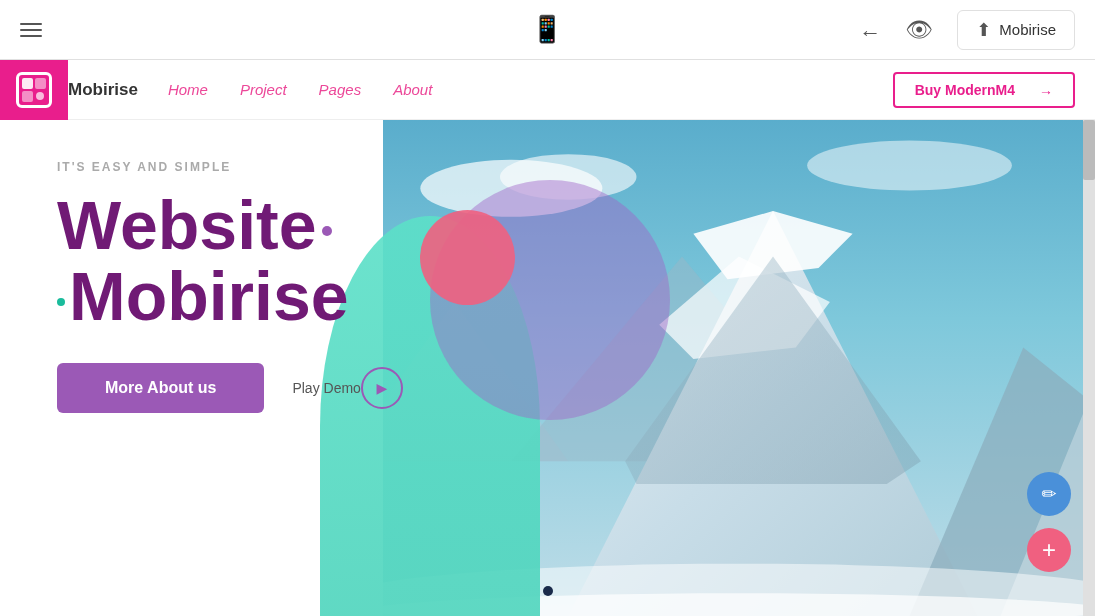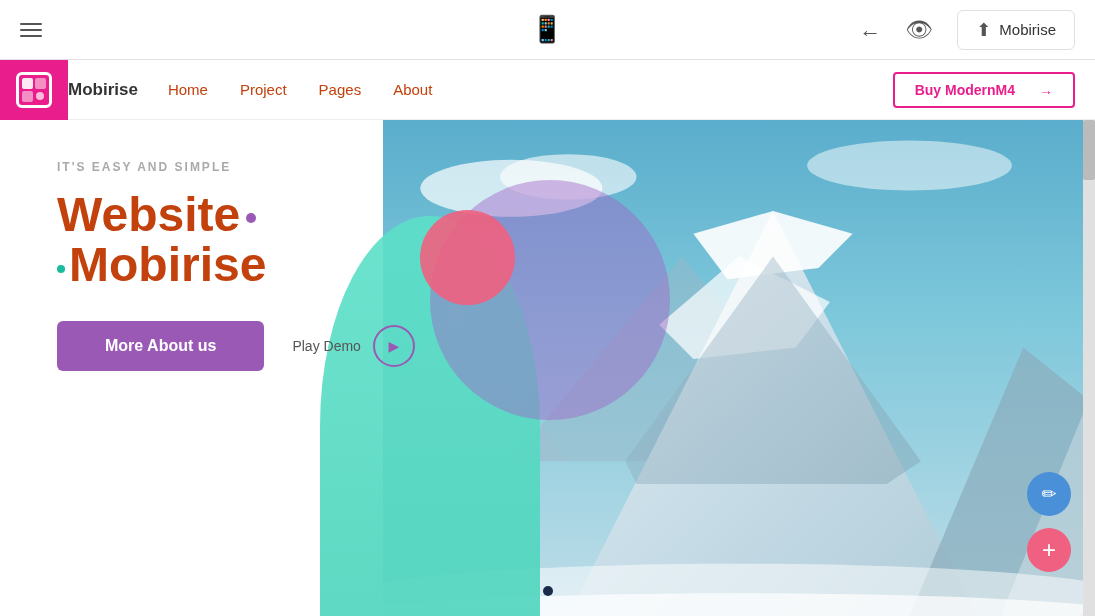--- a/index.html
+++ b/index.html
@@ -57,21 +57,21 @@
       border: 3px solid #fff;
       border-radius: 6px;
       display: flex; align-items: center; justify-content: center;
       position: relative;
     }
     .nav-brand {
       font-size: 17px; font-weight: 700; color: #333;
       margin-right: 30px;
     }
     .nav-links { display: flex; gap: 32px; align-items: center; }
-    .nav-link { font-size: 15px; color: #c2410c; cursor: pointer; text-decoration: none; }
+    .nav-link { font-size: 15px; color: #ec4899; cursor: pointer; text-decoration: none; font-style: italic; }
     .nav-cta {
       margin-left: auto;
       margin-right: 20px;
       background: #fff;
       border: 2px solid #e91e8c;
       border-radius: 4px;
       padding: 8px 20px;
       color: #e91e8c;
       font-size: 14px;
       font-weight: 600;
@@ -156,23 +156,23 @@
     }
     .hero-subtitle {
       font-size: 12px;
       font-weight: 600;
       letter-spacing: 2px;
       color: #aaa;
       text-transform: uppercase;
       margin-bottom: 16px;
     }
     .hero-title {
-      font-size: 48px;
+      font-size: 68px;
       font-weight: 900;
-      color: #c2410c;
+      color: #701a75;
       line-height: 1.05;
       margin-bottom: 25px;
     }
 
     
     .dot-purple {
       display: inline-block;
       width: 10px; height: 10px;
       background: #9b59b6;
       border-radius: 50%;
@@ -201,21 +201,20 @@
       font-size: 16px;
       font-weight: 600;
       border: none;
       border-radius: 6px;
       padding: 16px 48px;
       cursor: pointer;
     }
     .play-demo {
       display: flex;
       align-items: center;
-      gap: 12px;
       cursor: pointer;
     }
     .play-demo-label {
       font-size: 14px;
       color: #555;
     }
     .play-circle {
       width: 42px; height: 42px;
       border-radius: 50%;
       border: 2px solid #9b59b6;

